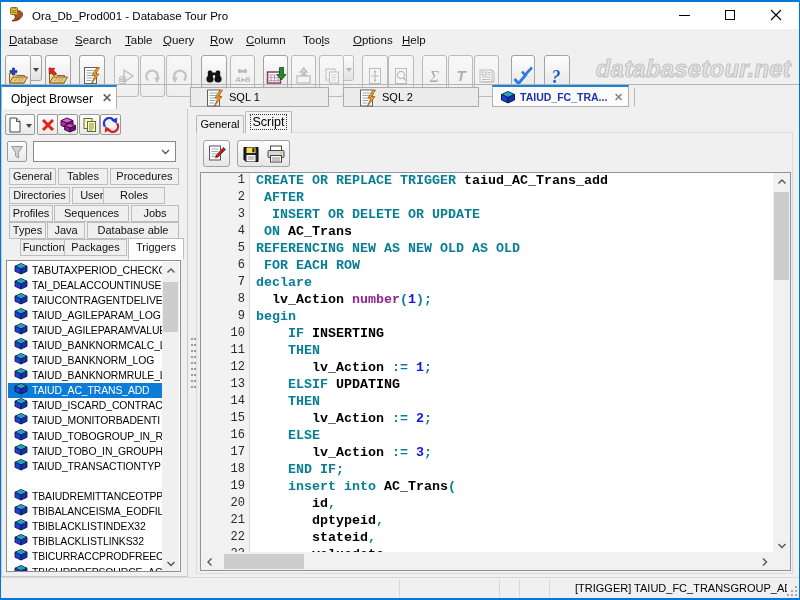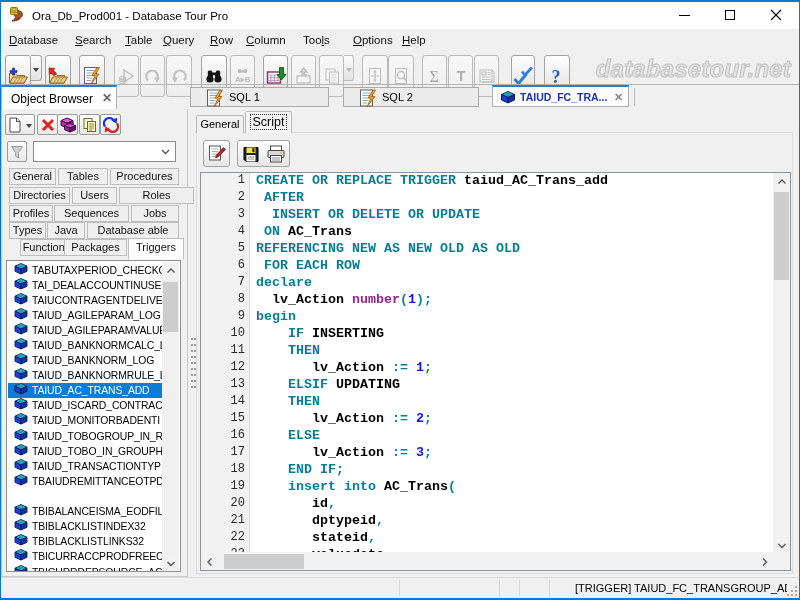--- a/index.html
+++ b/index.html
@@ -6,21 +6,21 @@
 .abs { position:absolute; }
 
 #win { position:absolute; left:0; top:0; width:800px; height:600px;
   border:1px solid #0078d7; border-top:2px solid #0078d7; border-bottom:2px solid #0078d7; background:#f0f0f0; }
 #title { position:absolute; left:1px; top:2px; width:798px; height:27px; background:#fff; }
 #title .txt { position:absolute; left:31px; top:8px; font-size:11.5px; color:#000; }
 #menubar { position:absolute; left:1px; top:29px; width:798px; height:23px; background:#f0f0f0; }
 #menubar span { position:absolute; top:5px; font-size:11.5px; color:#101010; }
 #toolbar { position:absolute; left:1px; top:52px; width:798px; height:32px; background:#f0f0f0; }
 .tb { position:absolute; top:3px; height:42px; border:1px solid #a3a3a3; border-radius:3px;
-  background:linear-gradient(#fefefe,#ececec 60%,#e2e2e2); }
+  background:linear-gradient(#fefefe,#ececec 60%,#e2e2e2);font-style:italic; }
 .tb.dis { border-color:#bbbbbb; background:linear-gradient(#f8f8f8,#eeeeee); }
 .tb svg { position:absolute; left:50%; top:50%; transform:translate(-50%,-50%); }
 .tbdd { position:absolute; top:3px; height:26px; border:1px solid #a3a3a3; border-radius:0 3px 3px 0; border-left:none;
   background:linear-gradient(#fefefe,#ececec 60%,#e2e2e2); }
 .caret { position:absolute; left:50%; top:12px; transform:translateX(-50%); width:0; height:0;
   border-left:3.5px solid transparent; border-right:3.5px solid transparent; border-top:4px solid #444; }
 .caret.dis { border-top-color:#b9b9b9; }
 #wm { position:absolute; right:9px; top:55px; font-size:24px; font-weight:bold; font-style:italic;
   color:#e3e3e3; -webkit-text-stroke:1.1px #c3c3c3; letter-spacing:0.2px; }
 
@@ -301,21 +301,21 @@
 <div id="combo">
       <svg style="position:absolute;right:5px;top:7px" width="9" height="6">
         <path d="M1,1 L4.5,4.5 L8,1" fill="none" stroke="#555" stroke-width="1.3"></path>
       </svg>
     </div>
 <div class="ct" style="left:7px;top:59px;width:47px">General</div>
 <div class="ct" style="left:56px;top:59px;width:50px">Tables</div>
 <div class="ct" style="left:108px;top:59px;width:69px">Procedures</div>
 <div class="ct" style="left:7px;top:78px;width:61px">Directories</div>
 <div class="ct" style="left:70px;top:78px;width:45px">Users</div>
-<div class="ct" style="left:117px;top:78px;width:75px">Roles</div>
+<div class="ct" style="left:101px;top:78px;width:62px">Roles</div>
 <div class="ct" style="left:7px;top:96px;width:44px">Profiles</div>
 <div class="ct" style="left:52px;top:96px;width:75px">Sequences</div>
 <div class="ct" style="left:129px;top:96px;width:48px">Jobs</div>
 <div class="ct" style="left:7px;top:113px;width:37px">Types</div>
 <div class="ct" style="left:45px;top:113px;width:38px">Java</div>
 <div class="ct" style="left:85px;top:113px;width:92px">Database able</div>
 <div class="ct" style="left:18px;top:130px;width:53px">Functions</div>
 <div class="ct" style="left:62px;top:130px;width:63px">Packages</div>
 <div class="ct sel" style="left:126px;top:129px;width:56px;height:22px;line-height:17px">Triggers</div>
 <div id="lst">
@@ -396,26 +396,26 @@
           <polygon points="1,3.2 7,5.9 7,11 1,8.3" fill="#1b3ed9" stroke="#071d52" stroke-width="0.9"></polygon>
           <polygon points="13,3.2 7,5.9 7,11 13,8.3" fill="#1530a8" stroke="#071d52" stroke-width="0.9"></polygon>
           <polygon points="7,1.6 10.8,3.3 7,5 3.2,3.3" fill="#1f9fb8"></polygon>
         </svg>TAIUD_TOBO_IN_GROUPH</div>
 <div class="li" style="top:198px"><svg width="14" height="12" viewBox="0 0 14 12">
           <polygon points="7,0.5 13,3.2 7,5.9 1,3.2" fill="#38c4da" stroke="#071d52" stroke-width="0.9"></polygon>
           <polygon points="1,3.2 7,5.9 7,11 1,8.3" fill="#1b3ed9" stroke="#071d52" stroke-width="0.9"></polygon>
           <polygon points="13,3.2 7,5.9 7,11 13,8.3" fill="#1530a8" stroke="#071d52" stroke-width="0.9"></polygon>
           <polygon points="7,1.6 10.8,3.3 7,5 3.2,3.3" fill="#1f9fb8"></polygon>
         </svg>TAIUD_TRANSACTIONTYP</div>
-<div class="li" style="top:213px"><svg width="14" height="12" viewBox="0 0 14 12">
-          <polygon points="7,0.5 13,3.2 7,5.9 1,3.2" fill="#38c4da" stroke="#071d52" stroke-width="0.9"></polygon>
-          <polygon points="1,3.2 7,5.9 7,11 1,8.3" fill="#1b3ed9" stroke="#071d52" stroke-width="0.9"></polygon>
-          <polygon points="13,3.2 7,5.9 7,11 13,8.3" fill="#1530a8" stroke="#071d52" stroke-width="0.9"></polygon>
-          <polygon points="7,1.6 10.8,3.3 7,5 3.2,3.3" fill="#1f9fb8"></polygon>
-        </svg>TBAIUDREMITTANCEOTPD</div>
+<div class="li" style="top:228px"><svg width="14" height="12" viewBox="0 0 14 12">
+          <polygon points="7,0.5 13,3.2 7,5.9 1,3.2" fill="#38c4da" stroke="#071d52" stroke-width="0.9"></polygon>
+          <polygon points="1,3.2 7,5.9 7,11 1,8.3" fill="#1b3ed9" stroke="#071d52" stroke-width="0.9"></polygon>
+          <polygon points="13,3.2 7,5.9 7,11 13,8.3" fill="#1530a8" stroke="#071d52" stroke-width="0.9"></polygon>
+          <polygon points="7,1.6 10.8,3.3 7,5 3.2,3.3" fill="#1f9fb8"></polygon>
+        </svg>TBAIUDREMITTANCEOTPP</div>
 <div class="li" style="top:243px"><svg width="14" height="12" viewBox="0 0 14 12">
           <polygon points="7,0.5 13,3.2 7,5.9 1,3.2" fill="#38c4da" stroke="#071d52" stroke-width="0.9"></polygon>
           <polygon points="1,3.2 7,5.9 7,11 1,8.3" fill="#1b3ed9" stroke="#071d52" stroke-width="0.9"></polygon>
           <polygon points="13,3.2 7,5.9 7,11 13,8.3" fill="#1530a8" stroke="#071d52" stroke-width="0.9"></polygon>
           <polygon points="7,1.6 10.8,3.3 7,5 3.2,3.3" fill="#1f9fb8"></polygon>
         </svg>TBIBALANCEISMA_EODFIL</div>
 <div class="li" style="top:258px"><svg width="14" height="12" viewBox="0 0 14 12">
           <polygon points="7,0.5 13,3.2 7,5.9 1,3.2" fill="#38c4da" stroke="#071d52" stroke-width="0.9"></polygon>
           <polygon points="1,3.2 7,5.9 7,11 1,8.3" fill="#1b3ed9" stroke="#071d52" stroke-width="0.9"></polygon>
           <polygon points="13,3.2 7,5.9 7,11 13,8.3" fill="#1530a8" stroke="#071d52" stroke-width="0.9"></polygon>

